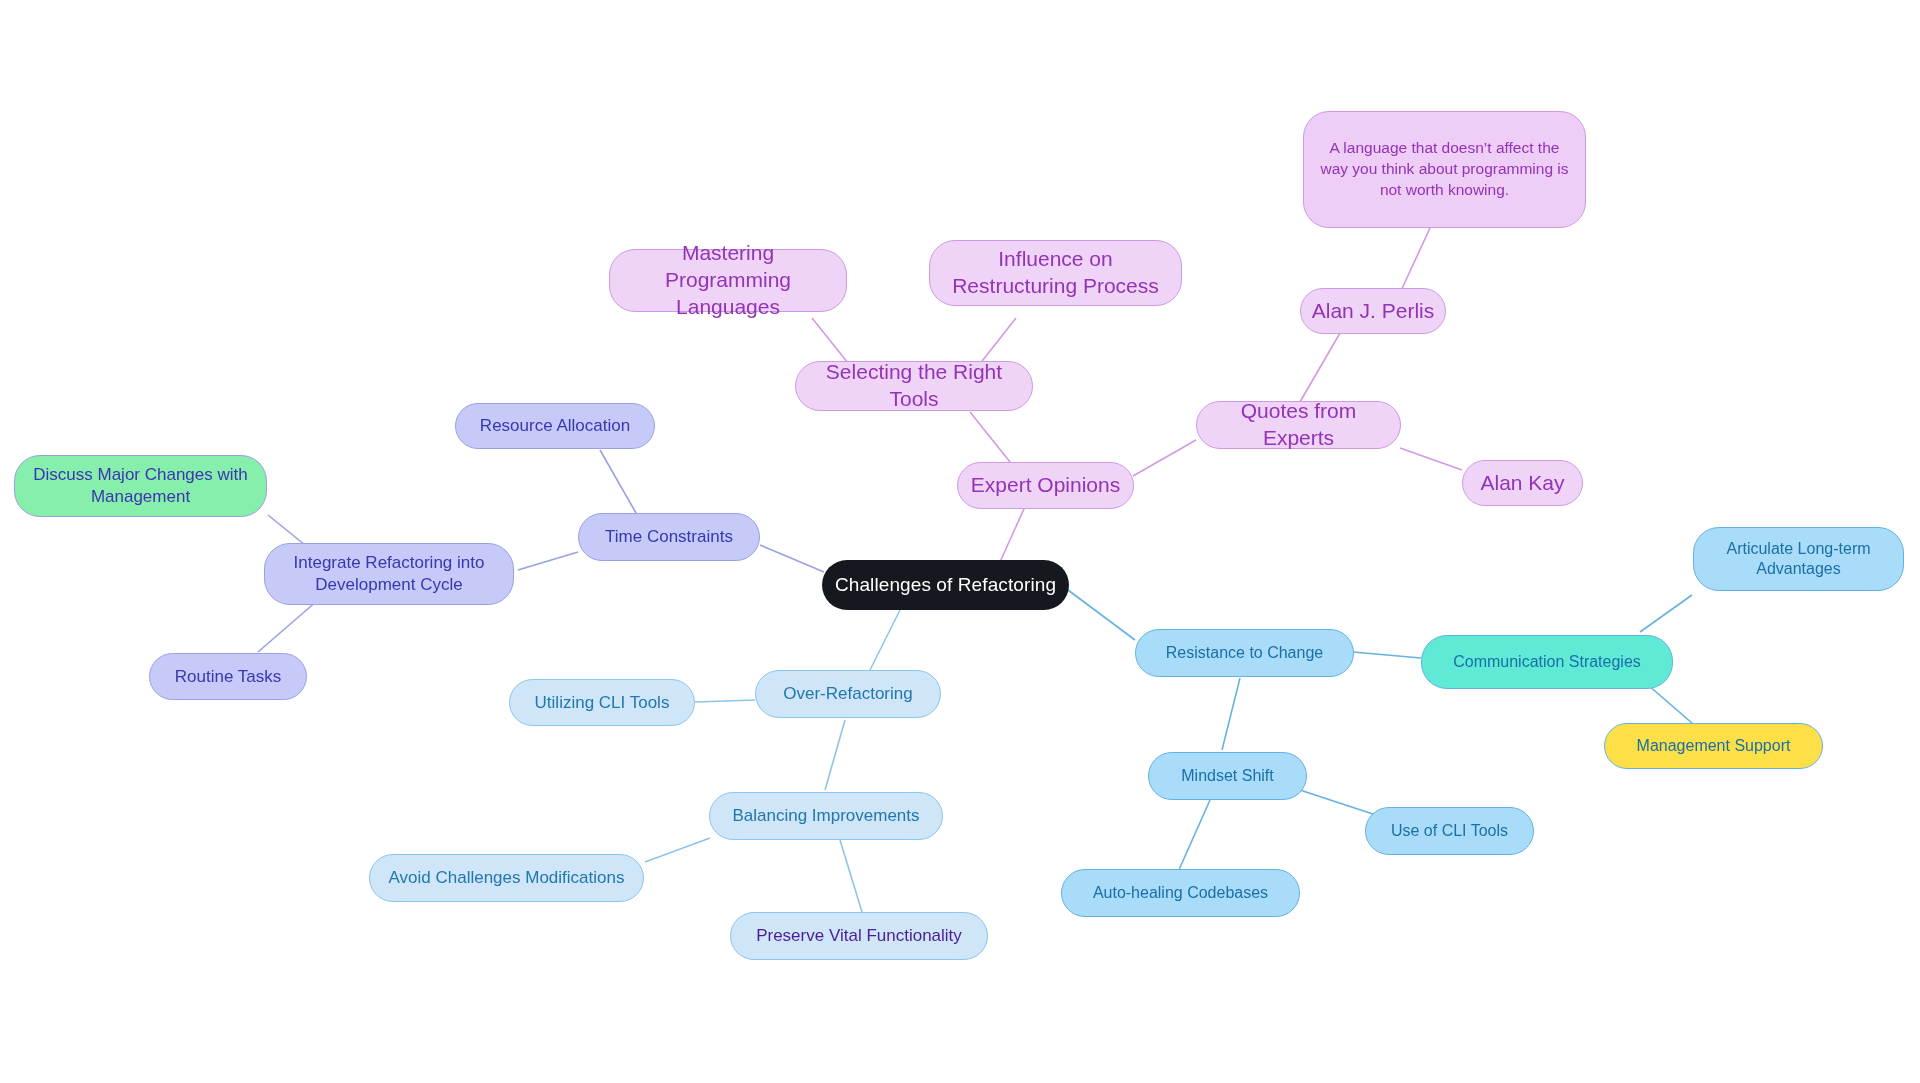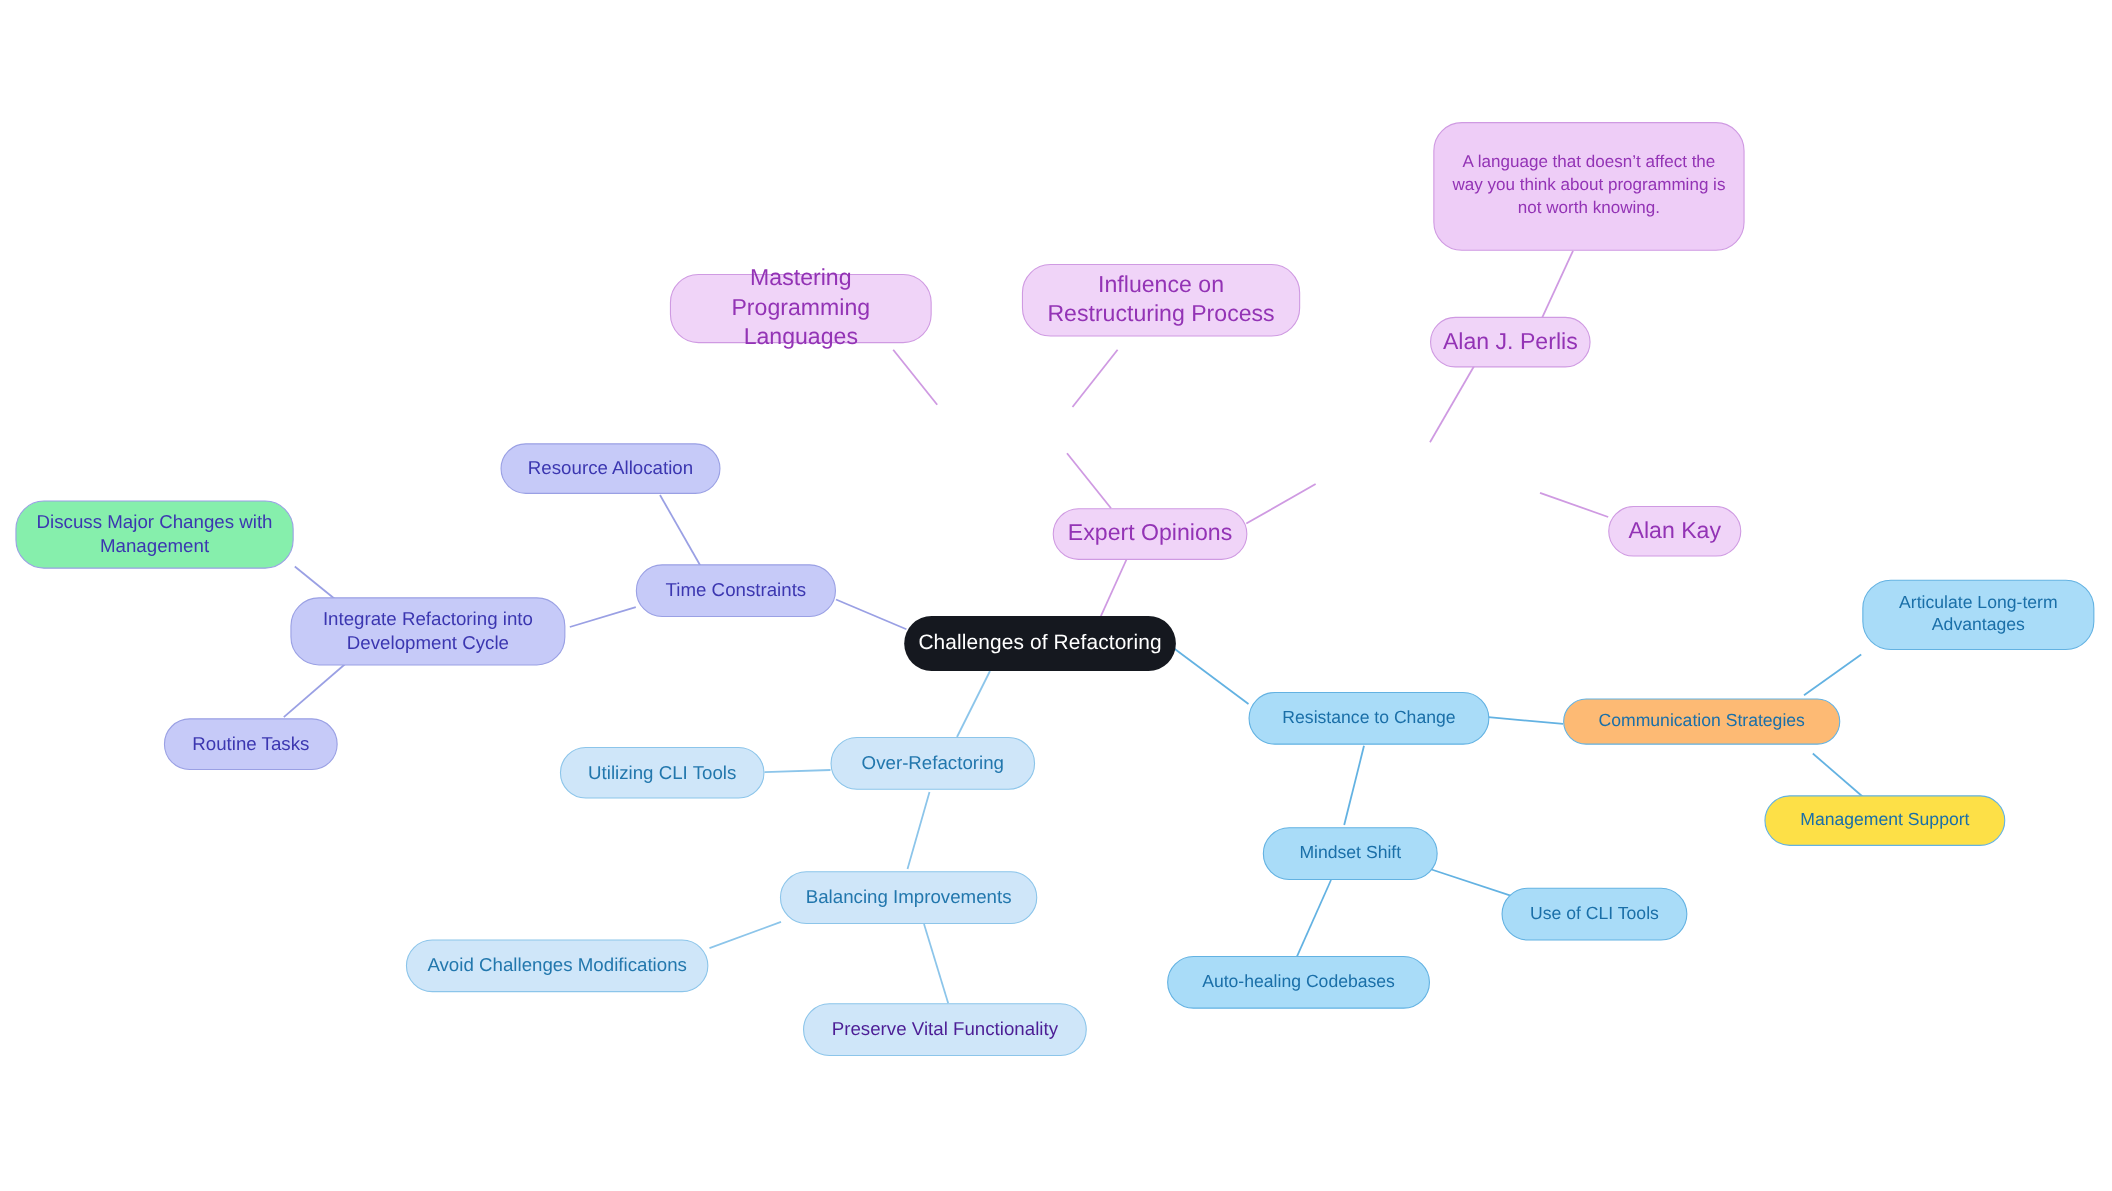--- a/index.html
+++ b/index.html
@@ -105,35 +105,37 @@
   <div class="node node-lavender" style="left:578px; top:513px; width:182px; height:48px; background:#c6caf8; border-color:#9aa0e4; color:#3b36b0;">Time Constraints</div>
 
   <div class="node node-lavender" style="left:264px; top:543px; width:250px; height:62px; background:#c6caf8; border-color:#9aa0e4; color:#3b36b0;">Integrate Refactoring into Development Cycle</div>
 
   <div class="node node-lavender" style="left:14px; top:455px; width:253px; height:62px; background:#86efac; border-color:#9aa0e4; color:#3b36b0;">Discuss Major Changes with Management</div>
 
   <div class="node node-lavender" style="left:149px; top:653px; width:158px; height:47px; background:#c6caf8; border-color:#9aa0e4; color:#3b36b0;">Routine Tasks</div>
 
   <div class="node node-pink" style="left:957px; top:462px; width:177px; height:47px; background:#f0d4f8; border-color:#cf9ae2; color:#9333b5;">Expert Opinions</div>
 
+  <div class="node node-pink" style="left:795px; top:361px; width:238px; height:50px; background:#f0d4f8; border-color:#cf9ae2; color:#9333b5;">Selecting the Right Tools</div>
 
   <div class="node node-pink" style="left:609px; top:249px; width:238px; height:63px; background:#f0d4f8; border-color:#cf9ae2; color:#9333b5;">Mastering Programming Languages</div>
 
   <div class="node node-pink" style="left:929px; top:240px; width:253px; height:66px; background:#f0d4f8; border-color:#cf9ae2; color:#9333b5;">Influence on Restructuring Process</div>
 
+  <div class="node node-pink" style="left:1196px; top:401px; width:205px; height:48px; background:#f0d4f8; border-color:#cf9ae2; color:#9333b5;">Quotes from Experts</div>
 
   <div class="node node-pink" style="left:1300px; top:288px; width:146px; height:46px; background:#f0d4f8; border-color:#cf9ae2; color:#9333b5;">Alan J. Perlis</div>
 
   <div class="node node-quote" style="left:1303px; top:111px; width:283px; height:117px; background:#eecdf7; border-color:#cf9ae2; color:#9333b5;">A language that doesn’t affect the way you think about programming is not worth knowing.</div>
 
   <div class="node node-pink" style="left:1462px; top:460px; width:121px; height:46px; background:#f0d4f8; border-color:#cf9ae2; color:#9333b5;">Alan Kay</div>
 
   <div class="node node-blue" style="left:1135px; top:629px; width:219px; height:48px; background:#a9dcf8; border-color:#63b2e2; color:#1a6fa8;">Resistance to Change</div>
 
-  <div class="node node-blue" style="left:1421px; top:635px; width:252px; height:42px; background:#fdba74; border-color:#63b2e2; color:#1a6fa8;">Communication Strategies</div>
+  <div class="node node-blue" style="left:1421px; top:635px; width:252px; height:54px; background:#5eead4; border-color:#63b2e2; color:#1a6fa8;">Communication Strategies</div>
 
   <div class="node node-blue" style="left:1693px; top:527px; width:211px; height:64px; background:#a9dcf8; border-color:#63b2e2; color:#1a6fa8;">Articulate Long-term Advantages</div>
 
   <div class="node node-blue" style="left:1604px; top:723px; width:219px; height:46px; background:#fde047; border-color:#63b2e2; color:#1a6fa8;">Management Support</div>
 
   <div class="node node-blue" style="left:1148px; top:752px; width:159px; height:48px; background:#a9dcf8; border-color:#63b2e2; color:#1a6fa8;">Mindset Shift</div>
 
   <div class="node node-blue" style="left:1365px; top:807px; width:169px; height:48px; background:#a9dcf8; border-color:#63b2e2; color:#1a6fa8;">Use of CLI Tools</div>
 
   <div class="node node-blue" style="left:1061px; top:869px; width:239px; height:48px; background:#a9dcf8; border-color:#63b2e2; color:#1a6fa8;">Auto-healing Codebases</div>

